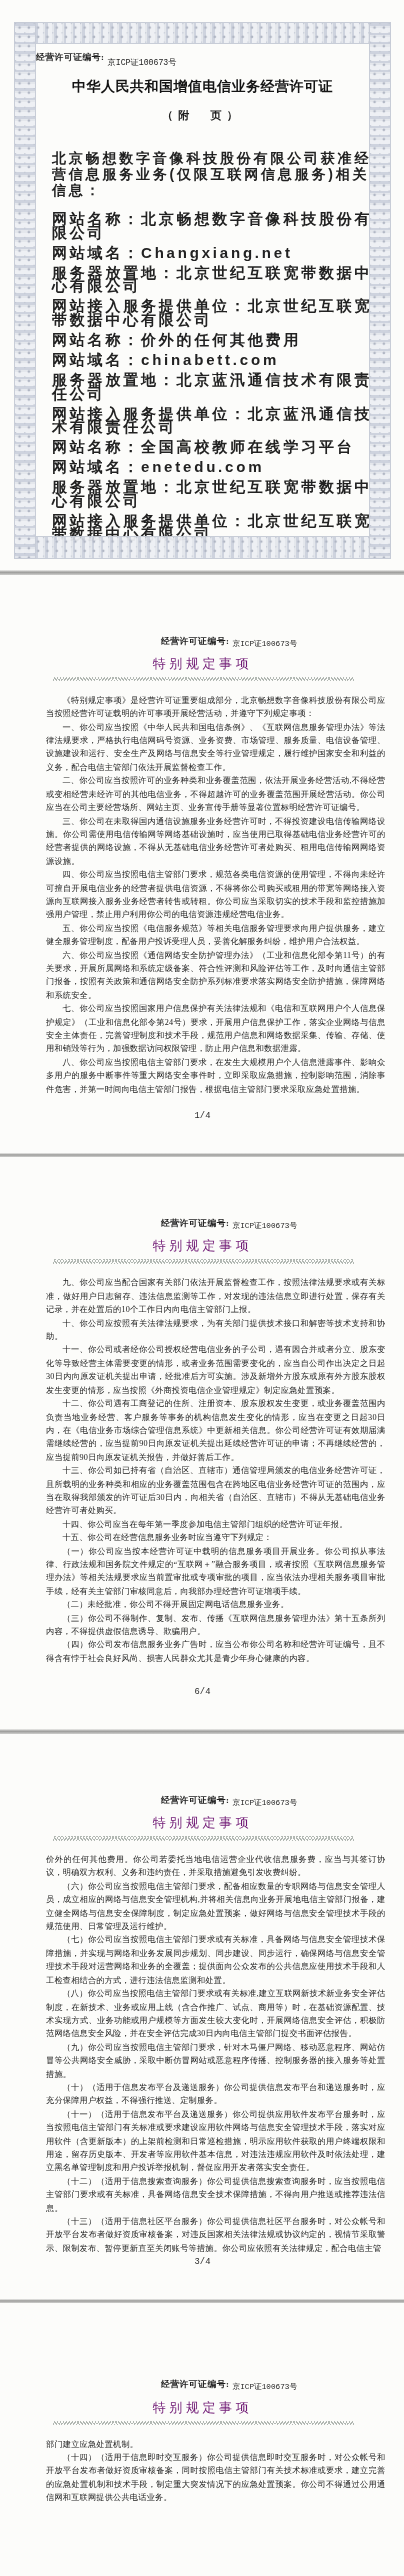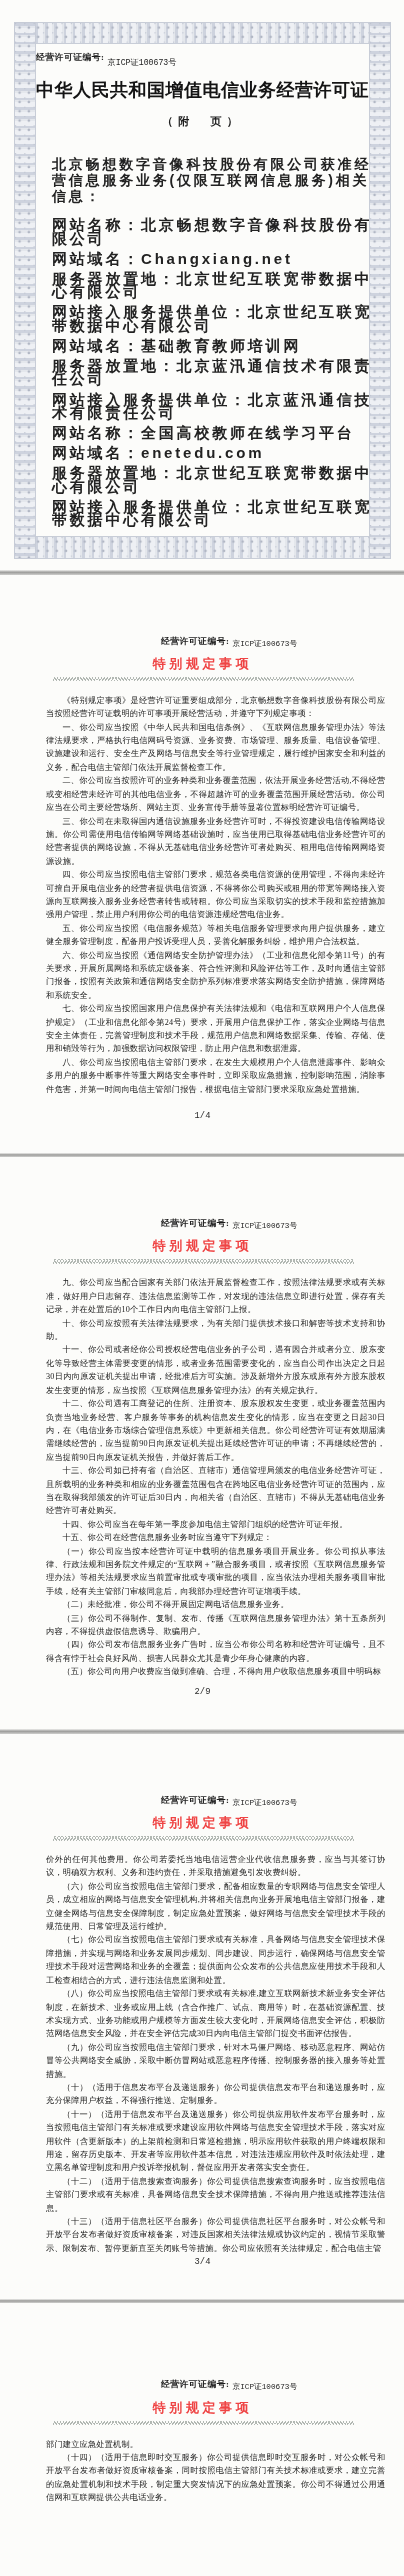--- a/index.html
+++ b/index.html
@@ -52,21 +52,21 @@
     font-size:8.8px;font-weight:700;letter-spacing:0.5px;
   }
   .cert-no .licno{
     font-weight:400;font-size:8.2px;
     font-family:"Liberation Mono","DejaVu Sans Mono",monospace;
     position:relative;top:4.6px;margin-left:3.1px;letter-spacing:0;
   }
   .cert-title{
     margin:78px 26px 12px 26px;
     text-align:center;
-    font-size:18px;font-weight:700;letter-spacing:0.5px;
+    font-size:14px;font-weight:700;letter-spacing:0.5px;
     color:#141414;
   }
   .cert-sub{
     margin-top:7.2px;text-align:center;
     font-size:11px;font-weight:700;letter-spacing:5.2px;
   }
   .cert-body{
     margin:27px 21.6px 0 52px;
     font-family:"Liberation Sans","DejaVu Sans",sans-serif;
     font-weight:600;color:#222;
@@ -91,21 +91,21 @@
     margin-left:53px;
     font-size:8.8px;font-weight:700;letter-spacing:0.5px;text-align:center;
   }
   .sp-no .licno{
     font-weight:400;font-size:7.7px;
     font-family:"Liberation Mono","DejaVu Sans Mono",monospace;
     position:relative;top:2.1px;margin-left:3.1px;letter-spacing:0;
   }
   .sp-title{
     margin-top:7.2px;text-align:center;
-    font-size:13px;font-weight:700;letter-spacing:3.6px;color:#ef4444;
+    font-size:13px;font-weight:400;letter-spacing:3.6px;color:#701a75;
   }
   .zigzag{
     height:4.6px;
     margin:4.1px 51px 12.4px 53px;
     background:
       repeating-linear-gradient(63deg,#9aa29c 0 0.8px,rgba(0,0,0,0) 0.8px 2.6px),
       repeating-linear-gradient(-63deg,#9aa29c 0 0.8px,rgba(0,0,0,0) 0.8px 2.6px);
     opacity:.75;
   }
   .sp-body{
@@ -136,21 +136,22 @@
   </div>
   <h1 class="cert-title">中华人民共和国增值电信业务经营许可证</h1>
   <div class="cert-sub">（附　页）</div>
   <div class="cert-body">
     <p class="cert-intro">北京畅想数字音像科技股份有限公司获准经营信息服务业务(仅限互联网信息服务)相关信息：</p>
     <div>
         <p class="cert-entry">网站名称：北京畅想数字音像科技股份有限公司</p>
         <p class="cert-entry">网站域名：Changxiang.net</p>
         <p class="cert-entry">服务器放置地：北京世纪互联宽带数据中心有限公司</p>
         <p class="cert-entry">网站接入服务提供单位：北京世纪互联宽带数据中心有限公司</p>
-        <p class="cert-entry">网站域名：基础教育教师培训网</p>
+        <p class="cert-entry">网站名称：价外的任何其他费用</p>
+        <p class="cert-entry">网站域名：chinabett.com</p>
         <p class="cert-entry">服务器放置地：北京蓝汛通信技术有限责任公司</p>
         <p class="cert-entry">网站接入服务提供单位：北京蓝汛通信技术有限责任公司</p>
         <p class="cert-entry">网站名称：全国高校教师在线学习平台</p>
         <p class="cert-entry">网站域名：enetedu.com</p>
         <p class="cert-entry">服务器放置地：北京世纪互联宽带数据中心有限公司</p>
         <p class="cert-entry">网站接入服务提供单位：北京世纪互联宽带数据中心有限公司</p>
       </div>
   </div>
 </div>
 
@@ -180,32 +181,31 @@
 
 <div class="page sp p3">
   <div class="sp-no">
     <span>经营许可证编号:</span><span class="licno">京ICP证100673号</span>
   </div>
   <div class="sp-title">特别规定事项</div>
   <div class="zigzag"></div>
   <div class="sp-body">
       <p class="para">九、你公司应当配合国家有关部门依法开展监督检查工作，按照法律法规要求或有关标准，做好用户日志留存、违法信息监测等工作，对发现的违法信息立即进行处置，保存有关记录，并在处置后的10个工作日内向电信主管部门上报。</p>
       <p class="para">十、你公司应按照有关法律法规要求，为有关部门提供技术接口和解密等技术支持和协助。</p>
-      <p class="para">十一、你公司或者经你公司授权经营电信业务的子公司，遇有因合并或者分立、股东变化等导致经营主体需要变更的情形，或者业务范围需要变化的，应当自公司作出决定之日起30日内向原发证机关提出申请，经批准后方可实施。涉及新增外方股东或原有外方股东股权发生变更的情形，应当按照《互联网信息服务管理办法》的有关规定执行。</p>
+      <p class="para">十一、你公司或者经你公司授权经营电信业务的子公司，遇有因合并或者分立、股东变化等导致经营主体需要变更的情形，或者业务范围需要变化的，应当自公司作出决定之日起30日内向原发证机关提出申请，经批准后方可实施。涉及新增外方股东或原有外方股东股权发生变更的情形，应当按照《外商投资电信企业管理规定》制定应急处置预案。</p>
       <p class="para">十二、你公司遇有工商登记的住所、注册资本、股东股权发生变更，或业务覆盖范围内负责当地业务经营、客户服务等事务的机构信息发生变化的情形，应当在变更之日起30日内，在《电信业务市场综合管理信息系统》中更新相关信息。你公司经营许可证有效期届满需继续经营的，应当提前90日向原发证机关提出延续经营许可证的申请；不再继续经营的，应当提前90日向原发证机关报告，并做好善后工作。</p>
       <p class="para">十三、你公司如已持有省（自治区、直辖市）通信管理局颁发的电信业务经营许可证，且所载明的业务种类和相应的业务覆盖范围包含在跨地区电信业务经营许可证的范围内，应当在取得我部颁发的许可证后30日内，向相关省（自治区、直辖市）不得从无基础电信业务经营许可者处购买。</p>
       <p class="para">十四、你公司应当在每年第一季度参加电信主管部门组织的经营许可证年报。</p>
       <p class="para">十五、你公司在经营信息服务业务时应当遵守下列规定：</p>
       <p class="para">（一）你公司应当按本经营许可证中载明的信息服务项目开展业务。你公司拟从事法律、行政法规和国务院文件规定的“互联网＋”融合服务项目，或者按照《互联网信息服务管理办法》等相关法规要求应当前置审批或专项审批的项目，应当依法办理相关服务项目审批手续，经有关主管部门审核同意后，向我部办理经营许可证增项手续。</p>
       <p class="para">（二）未经批准，你公司不得开展固定网电话信息服务业务。</p>
       <p class="para">（三）你公司不得制作、复制、发布、传播《互联网信息服务管理办法》第十五条所列内容，不得提供虚假信息诱导、欺骗用户。</p>
       <p class="para">（四）你公司发布信息服务业务广告时，应当公布你公司名称和经营许可证编号，且不得含有悖于社会良好风尚、损害人民群众尤其是青少年身心健康的内容。</p>
-      <p class="para">（五）你公司向用户收费应当做到准确、合理，不得向用户收取信息服务项目中明码标</p>
-    </div>
-  <div class="page-num">2/9</div>
+    </div>
+  <div class="page-num">6/4</div>
 </div>
 
 <div class="divider"></div>
 
 <div class="page sp p4">
   <div class="sp-no">
     <span>经营许可证编号:</span><span class="licno">京ICP证100673号</span>
   </div>
   <div class="sp-title">特别规定事项</div>
   <div class="zigzag"></div>

